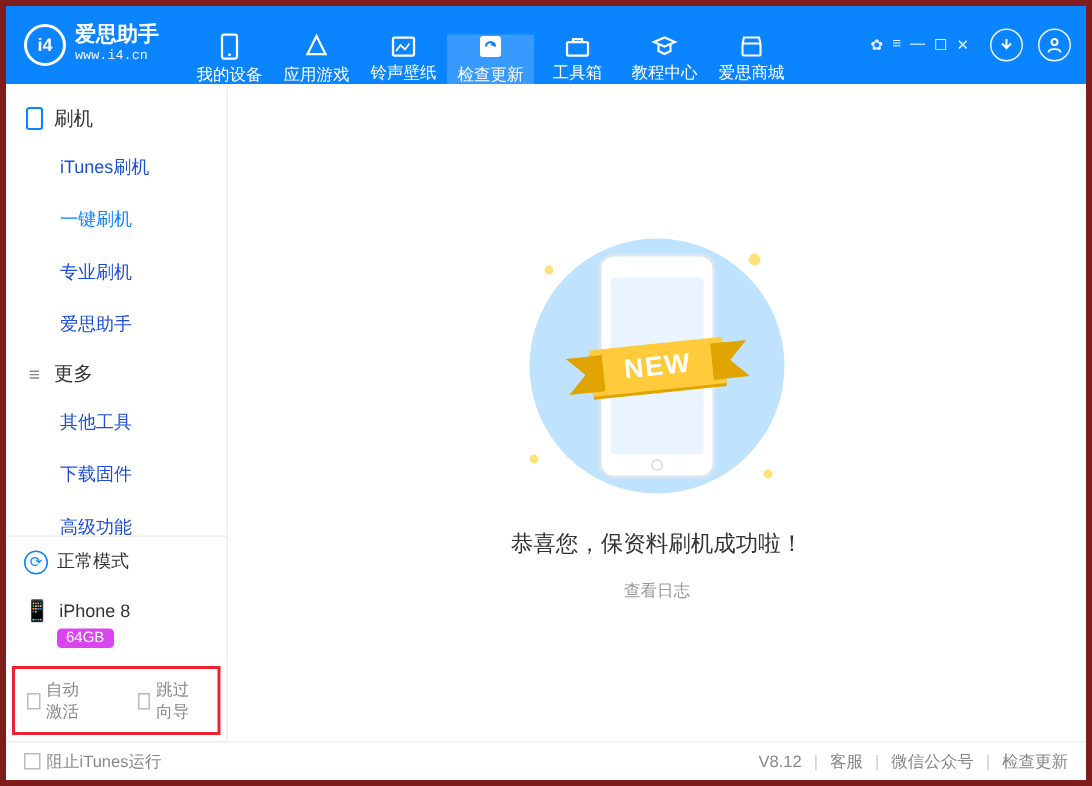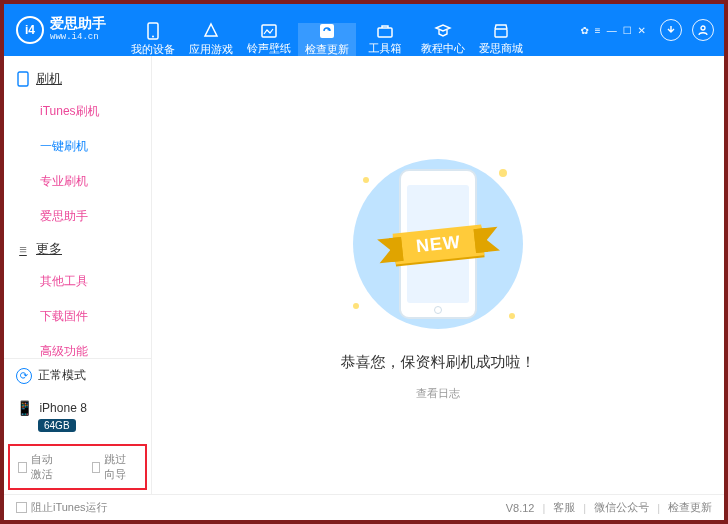--- a/index.html
+++ b/index.html
@@ -19,30 +19,30 @@
 .nav-item .ico { width: 18px; height: 18px; display: flex; align-items: center; justify-content: center; }
 .spacer { flex: 1; }
 .winctrl { display: flex; align-items: center; gap: 10px; }
 .winctrl .sysbtns { display: flex; gap: 6px; font-size: 10px; opacity: .9; margin-right: 4px; }
 .winctrl .circ { width: 22px; height: 22px; border: 1.5px solid rgba(255,255,255,.9); border-radius: 50%; display: flex; align-items: center; justify-content: center; font-size: 12px; cursor: pointer; }
 
 
 .body { flex: 1; display: flex; min-height: 0; }
 .sidebar { width: 148px; border-right: 1px solid #eee; display: flex; flex-direction: column; background: #fff; }
 .side-main { flex: 1; overflow: auto; padding-top: 8px; }
-.group-h { display: flex; align-items: center; gap: 6px; padding: 6px 12px; color: #333; font-size: 13px; text-decoration: underline; }
+.group-h { display: flex; align-items: center; gap: 6px; padding: 6px 12px; color: #333; font-size: 13px; }
 .group-h .gico { width: 14px; height: 14px; display: flex; align-items: center; justify-content: center; color: #0b84ff; }
-.side-item { padding: 9px 0 9px 36px; font-size: 12px; color: #ec4899; cursor: pointer; }
+.side-item { padding: 9px 0 9px 36px; font-size: 12px; color: #1d4ed8; cursor: pointer; }
 .side-item.active { color: #0b84ff; }
 
 .side-bottom { border-top: 1px solid #eee; }
 .mode-row, .device-row { display: flex; align-items: center; gap: 6px; padding: 8px 12px; }
 .mode-row .mico { width: 16px; height: 16px; border: 1.5px solid #0b84ff; border-radius: 50%; color: #0b84ff; display: flex; align-items: center; justify-content: center; font-size: 10px; }
 .device-row .dico { color: #0b84ff; font-size: 14px; }
-.badge { background: #0c4a6e; color: #fff; font-size: 10px; padding: 1px 6px; border-radius: 3px; margin-left: 22px; display: inline-block; }
+.badge { background: #d946ef; color: #fff; font-size: 10px; padding: 1px 6px; border-radius: 3px; margin-left: 22px; display: inline-block; }
 .redbox { border: 2px solid #e23; margin: 4px; padding: 6px 8px; display: flex; gap: 28px; align-items: center; }
 .cb { display: flex; align-items: center; gap: 4px; color: #888; font-size: 11px; cursor: pointer; }
 .cb .box { width: 11px; height: 11px; border: 1px solid #bbb; }
 
 
 .main { flex: 1; display: flex; flex-direction: column; align-items: center; justify-content: center; gap: 14px; background: #fff; }
 .illus { width: 210px; height: 190px; position: relative; display: flex; align-items: center; justify-content: center; }
 .ball { width: 170px; height: 170px; border-radius: 50%; background: #bfe3ff; position: absolute; }
 .phone { width: 78px; height: 150px; background: #fff; border: 2px solid #d9e6f0; border-radius: 10px; position: relative; z-index: 2; }
 .phone::before { content: ""; position: absolute; top: 14px; left: 6px; right: 6px; bottom: 14px; background: #eaf4ff; border-radius: 3px; }

